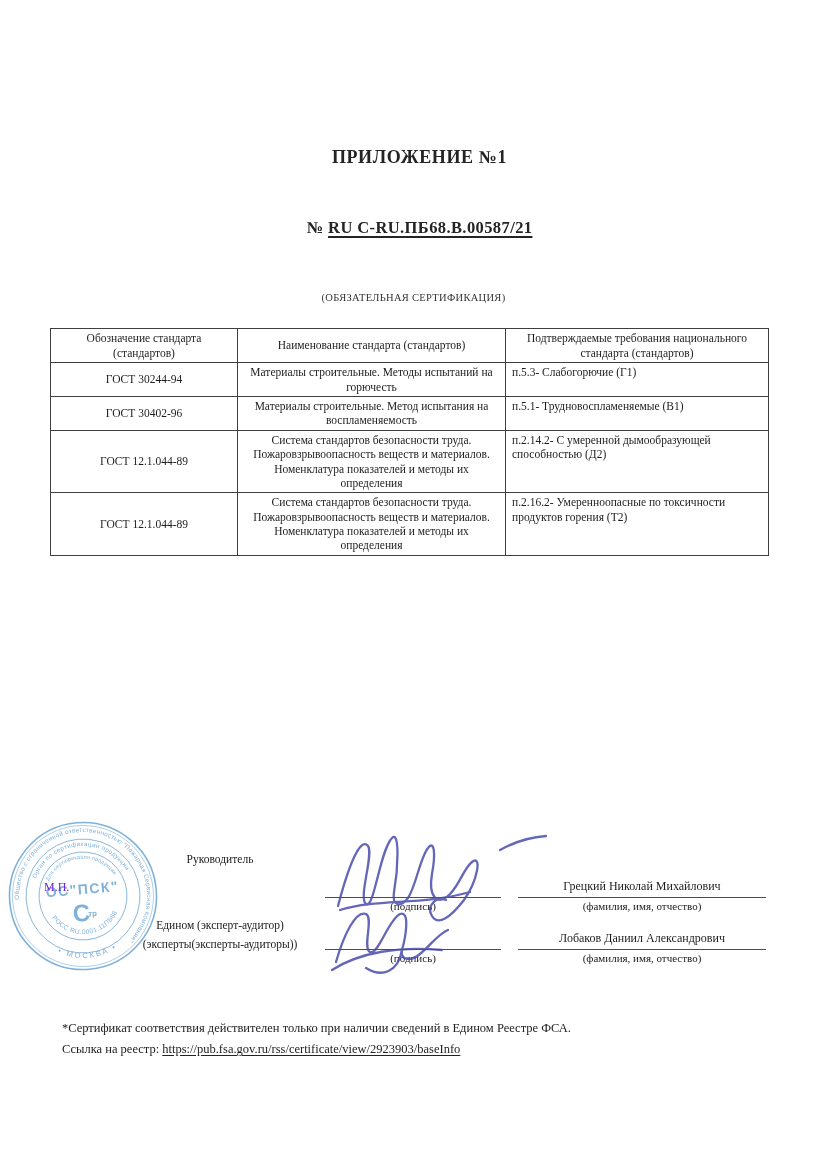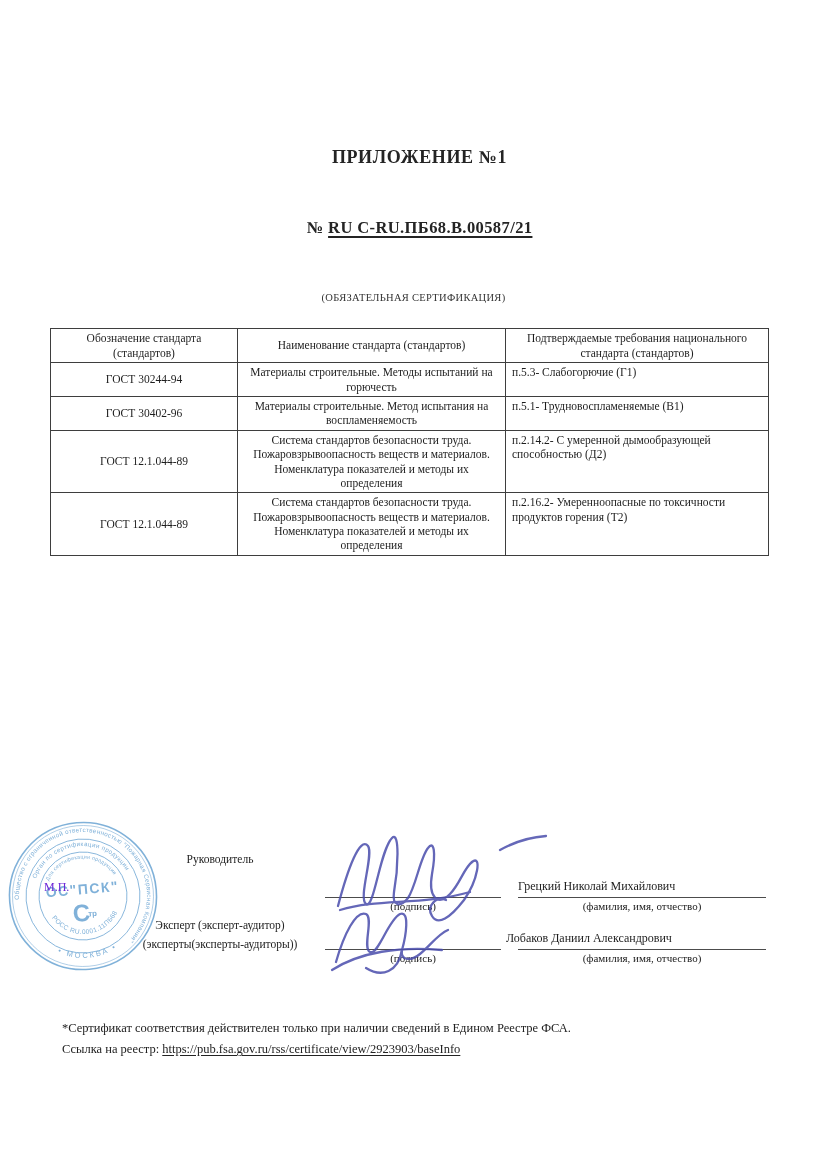--- a/index.html
+++ b/index.html
@@ -21,21 +21,21 @@
   table.standards th,table.standards td{
     border:1px solid #3e3e3e;font-size:11.5px;line-height:1.25;
     padding:2px 6px;color:#1d1d1d;font-weight:normal;
   }
   table.standards th{text-align:center;vertical-align:middle;}
   td.c{text-align:center;vertical-align:middle;}
   td.l{text-align:left;vertical-align:top;padding-top:4px;}
   .sig-label{font-size:11.5px;text-align:center;color:#222;}
   .sig-line{border-top:1.5px solid #4c4c4c;height:0;}
   .caption{font-size:11px;text-align:center;color:#222;}
-  .name{font-size:12px;color:#1d1d1d;}
+  .name{font-size:12px;text-align:center;color:#1d1d1d;}
   .mp{font-size:12px;color:#6d28d9;z-index:4;}
   .footer-note{left:62px;top:1021px;font-size:12.5px;color:#222;}
   .footer-link-row{left:62px;top:1042px;font-size:12.5px;color:#222;}
   .footer-link-row .link{text-decoration:underline;text-underline-offset:2px;}
   svg{display:block;}
 </style>
 </head>
 <body>
 
 <div class="page">
@@ -116,21 +116,21 @@
       </g>
     </svg>
   </div>
 
   <div class="abs mp" style="left:44px;top:880px;">М.П.</div>
 
   <div class="abs sig-label" style="left:95px;top:851px;width:250px;line-height:16.5px;z-index:3;">
     <div>Руководитель</div>
   </div>
   <div class="abs sig-label" style="left:95px;top:916px;width:250px;line-height:19px;z-index:3;">
-    <div>Эксперт (эксперт-аудитор)</div>
+    <div>Едином (эксперт-аудитор)</div>
     <div>(эксперты(эксперты-аудиторы))</div>
   </div>
 
   <div class="abs sig-line" style="left:325px;top:897px;width:176px;"></div>
   <div class="abs caption" style="left:325px;top:900px;width:176px;">(подпись)</div>
   <div class="abs sig-line" style="left:325px;top:949px;width:176px;"></div>
   <div class="abs caption" style="left:325px;top:952px;width:176px;">(подпись)</div>
 
   <div class="abs" style="left:320px;top:820px;width:240px;height:160px;z-index:3;">
     <svg width="240" height="160" viewBox="0 0 240 160">
@@ -144,20 +144,20 @@
         <path d="M16,142 C24,114 36,90 46,94 C54,98 42,128 50,132 C58,136 68,100 80,94 C90,90 86,116 82,130 C80,140 90,142 100,134 C110,126 118,114 128,110"></path>
         <path d="M82,130 C78,152 62,158 46,148"></path>
         <path d="M12,150 C40,132 80,126 122,130"></path>
       </g>
     </svg>
   </div>
 
   <div class="abs name" style="left:518px;top:879px;width:248px;">Грецкий Николай Михайлович</div>
   <div class="abs sig-line" style="left:518px;top:897px;width:248px;"></div>
   <div class="abs caption" style="left:518px;top:900px;width:248px;">(фамилия, имя, отчество)</div>
-  <div class="abs name" style="left:506px;top:931px;width:248px;">Лобаков Даниил Александрович</div>
+  <div class="abs name" style="left:518px;top:931px;width:248px;">Лобаков Даниил Александрович</div>
   <div class="abs sig-line" style="left:518px;top:949px;width:248px;"></div>
   <div class="abs caption" style="left:518px;top:952px;width:248px;">(фамилия, имя, отчество)</div>
 
   <div class="abs footer-note">*Сертификат соответствия действителен только при наличии сведений в Едином Реестре ФСА.</div>
   <div class="abs footer-link-row"><span>Ссылка на реестр: </span><span class="link">https://pub.fsa.gov.ru/rss/certificate/view/2923903/baseInfo</span></div>
 
 </div>
 
 </body></html>

